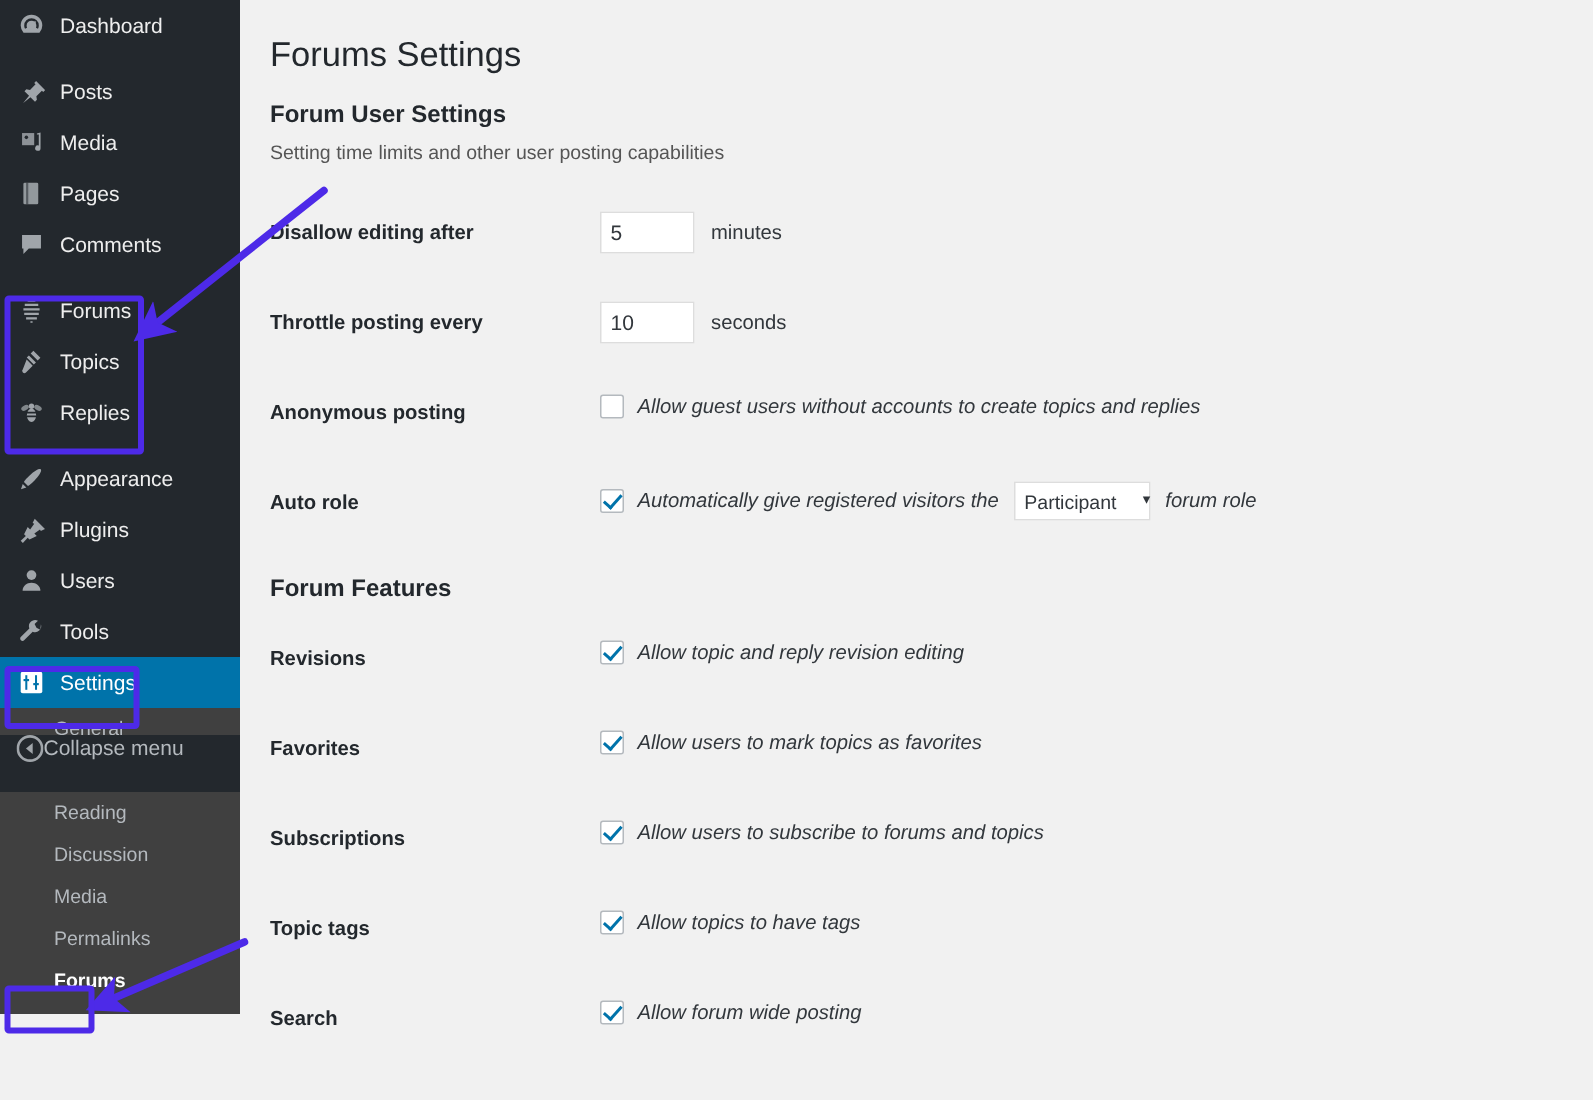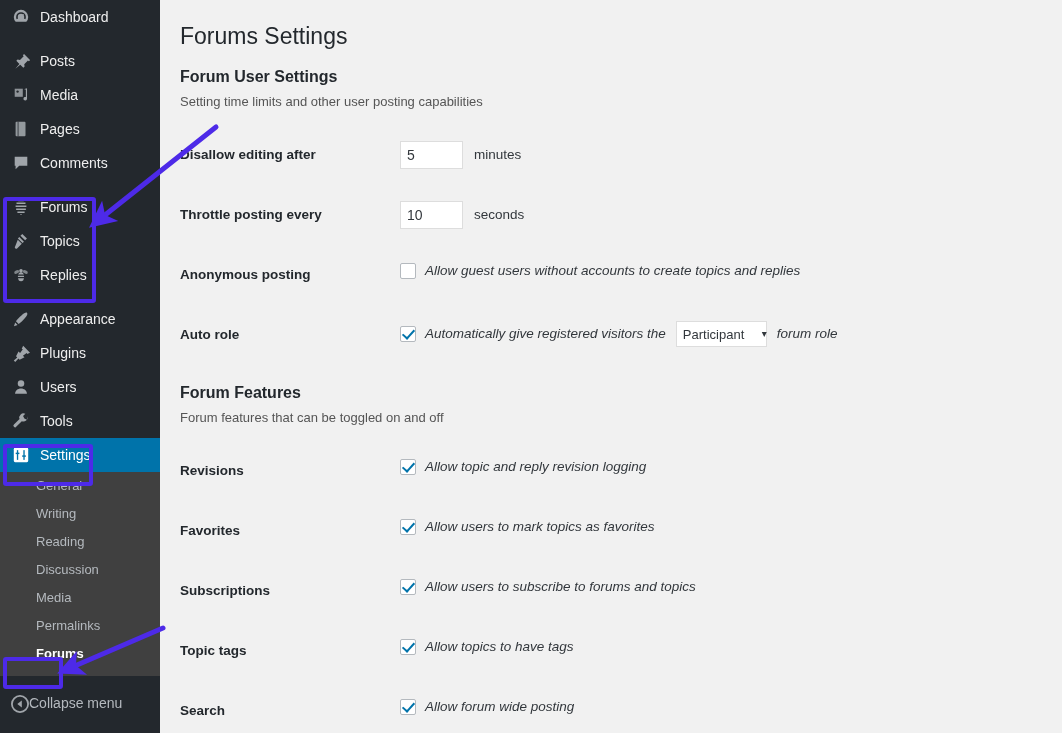--- a/index.html
+++ b/index.html
@@ -8,21 +8,21 @@
     font-family:"Liberation Sans", sans-serif;
     background:#f1f1f1;
     font-size:13px;
     color:#444;
     position:relative;
   }
 
   
   #sidebar {
     position:absolute; left:0; top:0;
-    width:160px; height:733px;
+    width:160px; height:528px;
     background:#23282d;
     z-index:5;
   }
   .menu-item {
     position:relative;
     display:flex; align-items:center;
     height:34px;
     padding-left:11px;
     color:#eee;
     font-size:14px;
@@ -370,29 +370,28 @@
                 <span class="cb-text">Automatically give registered visitors the</span>
                 <span class="select-wrap"><select class="role"><option>Participant</option><option>Moderator</option><option>Keymaster</option><option>Spectator</option><option>Blocked</option></select></span>
                 <span class="cb-text">forum role</span>
               </div>
             </td>
           </tr>
         </tbody>
       </table>
       <div style="height: 18px;"></div>
       <h2 class="section-title">Forum Features</h2>
-      <p class="section-desc">Forum features that can be toggled on and off</p>
       <table class="form-table">
         <tbody>
           <tr>
             <th>Revisions</th>
             <td>
               <div class="cb-line">
                 <span class="cbx checked"></span>
-                <span class="cb-text">Allow topic and reply revision logging</span>
+                <span class="cb-text">Allow topic and reply revision editing</span>
               </div>
             </td>
           </tr>
           <tr>
             <th>Favorites</th>
             <td>
               <div class="cb-line">
                 <span class="cbx checked"></span>
                 <span class="cb-text">Allow users to mark topics as favorites</span>
               </div>

